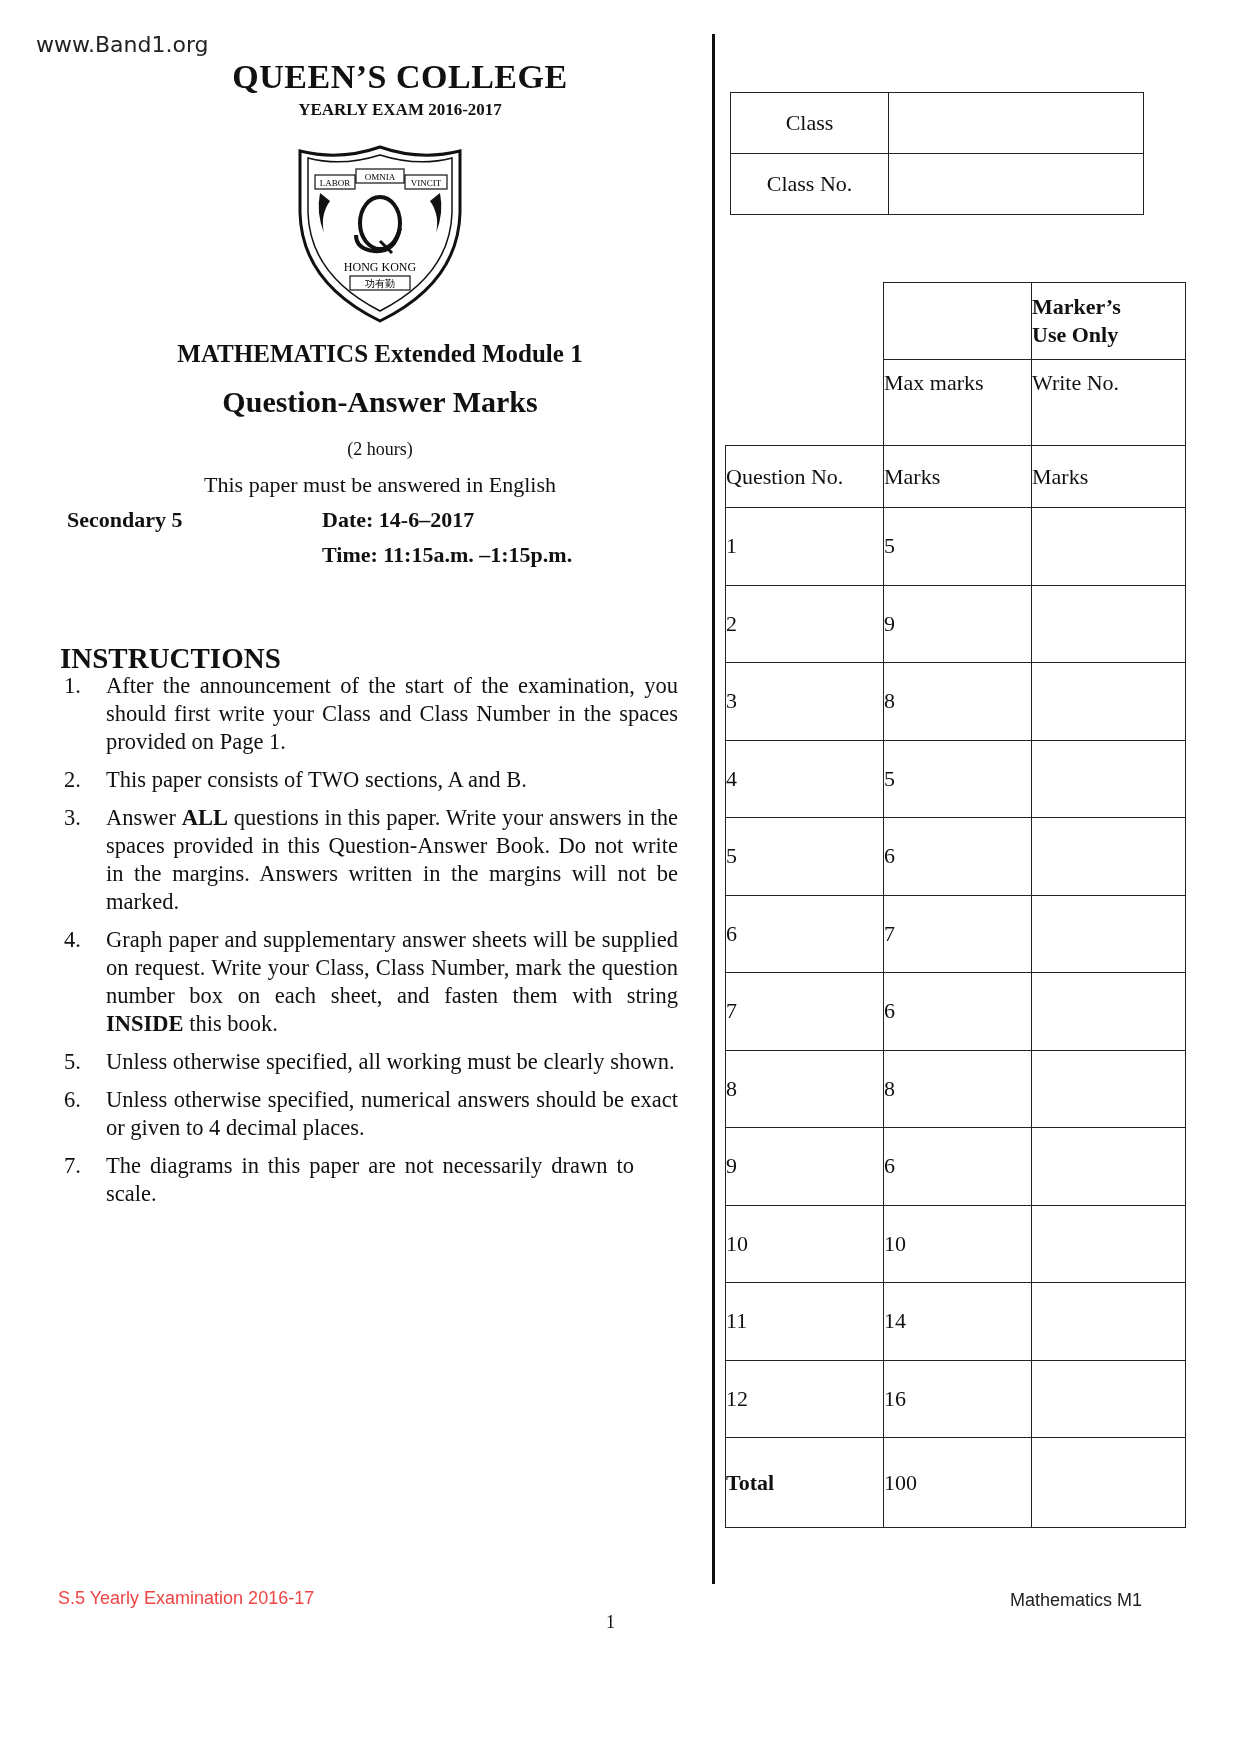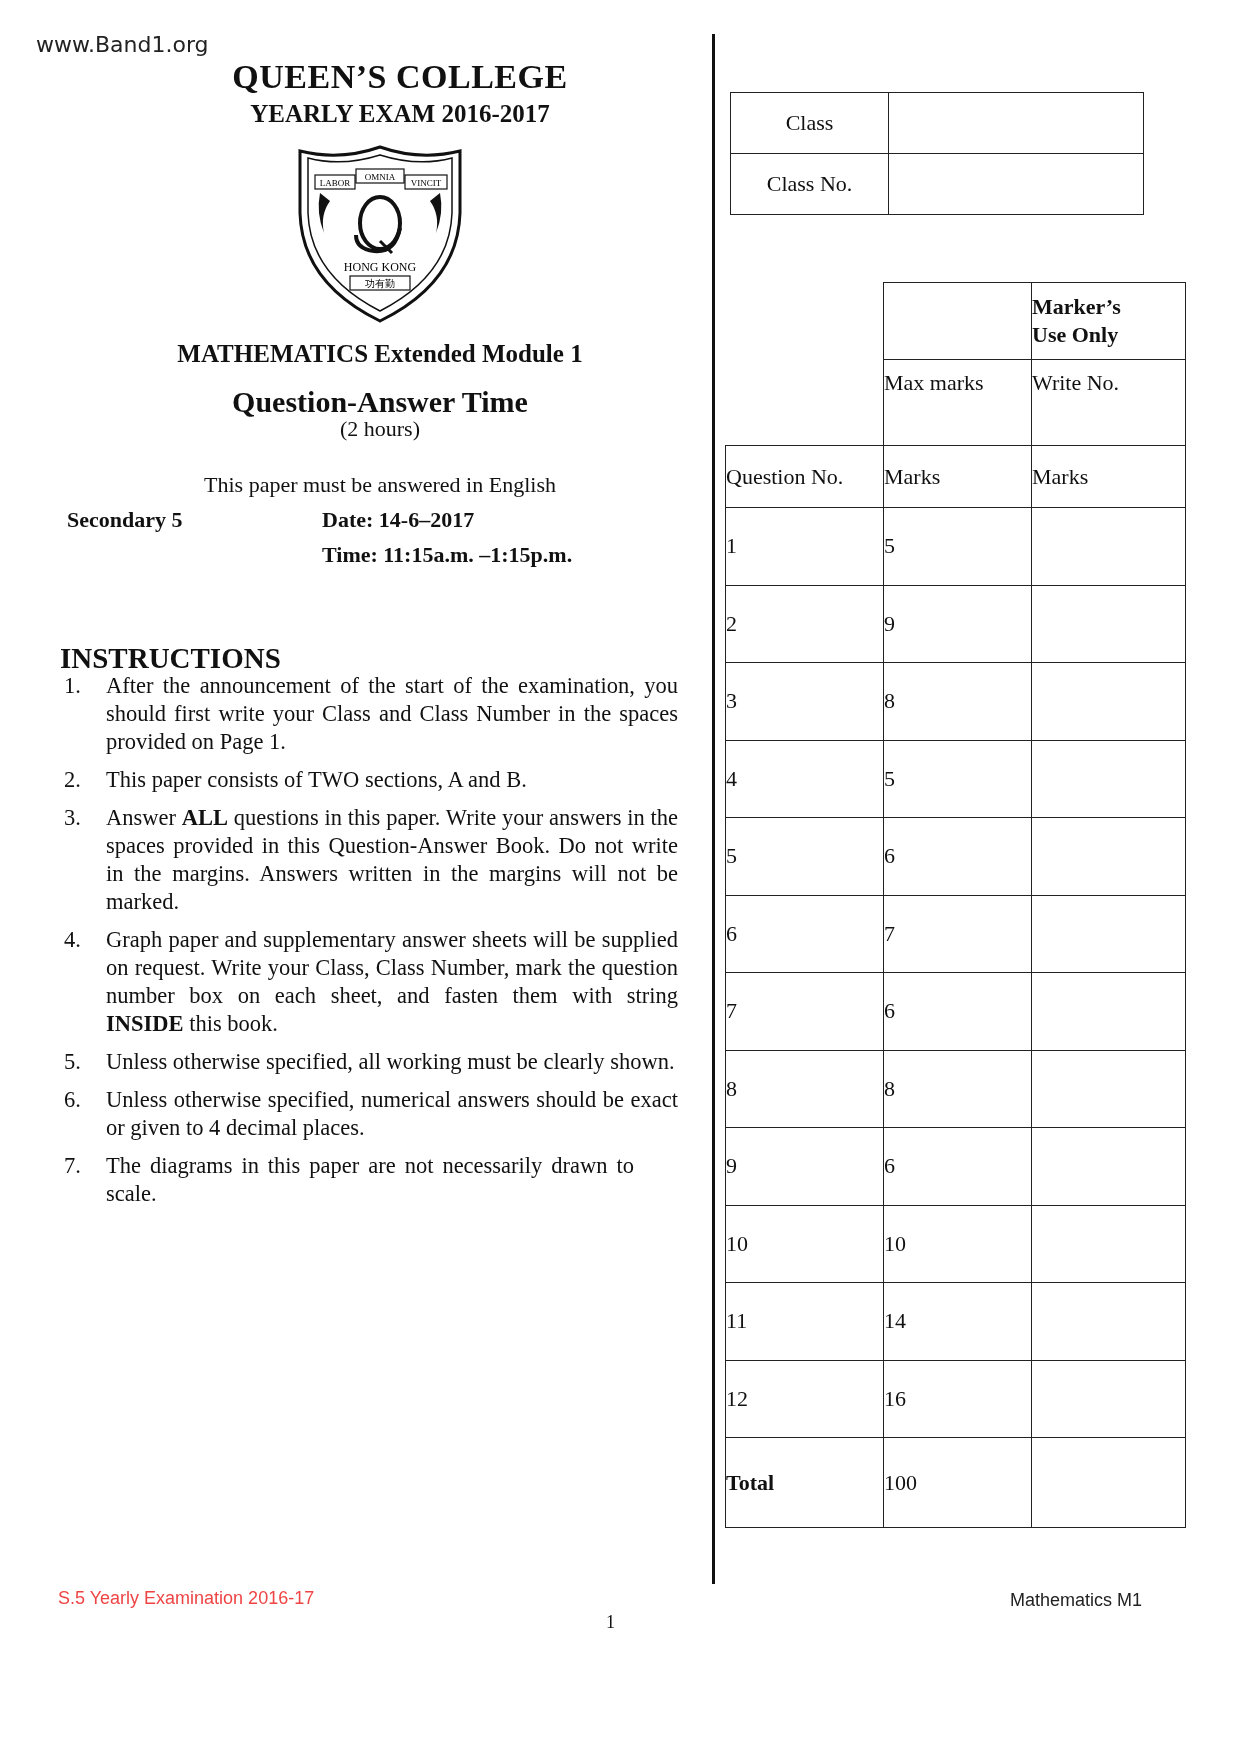--- a/index.html
+++ b/index.html
@@ -14,36 +14,36 @@
       position: absolute; left: 36px; top: 32px;
       font-family: "DejaVu Sans", "Liberation Sans", sans-serif;
       font-size: 22px; color: #222;
     }
     .school {
       position: absolute; left: 140px; width: 520px; text-align: center;
       top: 58px; font-size: 34px; font-weight: bold; letter-spacing: 0.5px;
     }
     .exam {
       position: absolute; left: 140px; width: 520px; text-align: center;
-      top: 100px; font-size: 25px; font-weight: bold;
+      top: 100px; font-size: 17px; font-weight: bold;
     }
     .crest {
       position: absolute; left: 290px; top: 143px; width: 180px; height: 180px;
     }
     .subject {
       position: absolute; left: 80px; width: 600px; text-align: center;
       top: 340px; font-size: 25px; font-weight: bold;
     }
     .book {
       position: absolute; left: 80px; width: 600px; text-align: center;
       top: 385px; font-size: 30px; font-weight: bold;
     }
     .duration {
       position: absolute; left: 80px; width: 600px; text-align: center;
-      top: 416px; font-size: 22px;
+      top: 439px; font-size: 18px;
     }
     .lang {
       position: absolute; left: 80px; width: 600px; text-align: center;
       top: 472px; font-size: 22px;
     }
     .level {
       position: absolute; left: 67px; top: 507px; font-size: 22px; font-weight: bold;
     }
     .date {
       position: absolute; left: 322px; top: 507px; font-size: 22px; font-weight: bold; text-align: right;
@@ -122,21 +122,21 @@
   <ellipse cx="90" cy="80" rx="20" ry="26" fill="none" stroke="#111" stroke-width="4"></ellipse>
   <ellipse cx="90" cy="80" rx="14" ry="20" fill="none" stroke="#fff" stroke-width="1"></ellipse>
   <path d="M110 85 Q105 110 84 108 Q66 106 66 92" fill="none" stroke="#111" stroke-width="4"></path>
   <line x1="90" y1="98" x2="102" y2="110" stroke="#111" stroke-width="3"></line>
   <text x="90" y="128" font-size="12" text-anchor="middle" font-family="Liberation Serif, serif">HONG KONG</text>
   <rect x="60" y="133" width="60" height="14" fill="#fff" stroke="#111" stroke-width="1.2"></rect>
   <text x="90" y="144" font-size="10" text-anchor="middle" font-family="DejaVu Sans, sans-serif">功有勤</text>
 </svg>
 
 <div class="subject">MATHEMATICS Extended Module 1</div>
-<div class="book">Question-Answer Time</div>
+<div class="book">Question-Answer Marks</div>
 <div class="duration">(2 hours)</div>
 <div class="lang">This paper must be answered in English</div>
 <div class="level">Secondary 5</div>
 <div class="date">Date: 14-6–2017</div>
 <div class="time">Time: 11:15a.m. –1:15p.m.</div>
 
 <div class="instr-title">INSTRUCTIONS</div>
 <ol class="instr-list">
   <li>
     <span class="num">1.</span>

